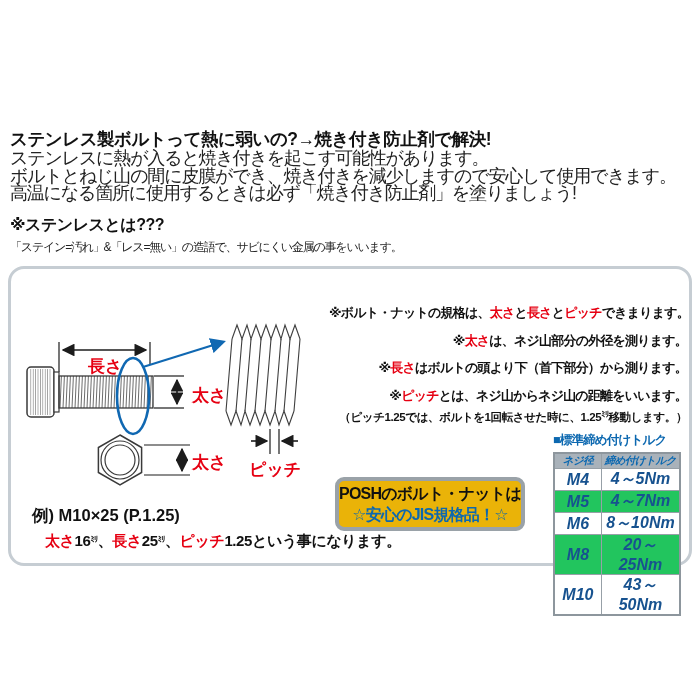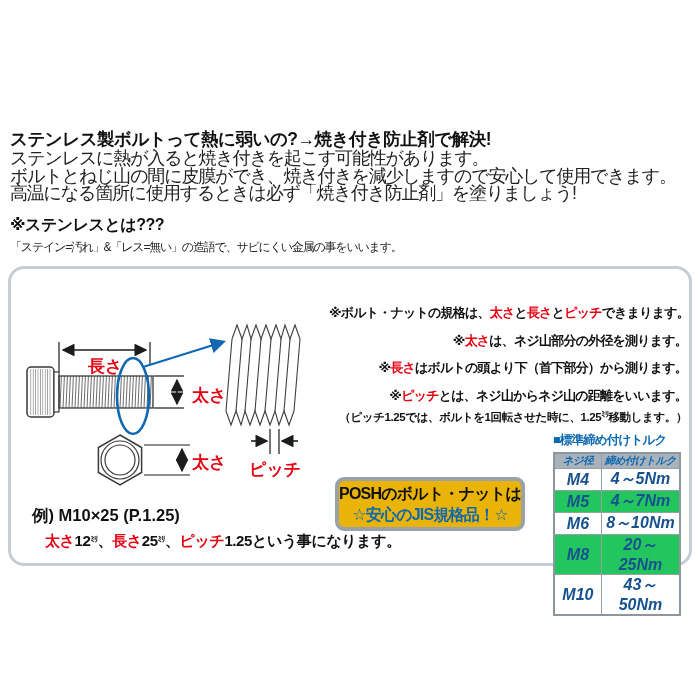--- a/index.html
+++ b/index.html
@@ -181,17 +181,17 @@
             <tr>
               <td class="col-size">M10</td>
               <td class="col-val">43～50Nm</td>
             </tr>
           </tbody>
       </table>
     </div>
 
     <div class="example">
       <div class="example-l1">例) M10×25 (P.1.25)</div>
-      <div class="example-l2"><span class="seg-red">太さ</span><span>12</span><span class="seg-sup">ﾐﾘ</span><span>、</span><span class="seg-red">長さ</span><span>25</span><span class="seg-sup">ﾐﾘ</span><span>、</span><span class="seg-red">ピッチ</span><span>1.25という事になります。</span></div>
+      <div class="example-l2"><span class="seg-red">太さ</span><span>16</span><span class="seg-sup">ﾐﾘ</span><span>、</span><span class="seg-red">長さ</span><span>25</span><span class="seg-sup">ﾐﾘ</span><span>、</span><span class="seg-red">ピッチ</span><span>1.25という事になります。</span></div>
     </div>
   </div>
 
 </div>
 
 </body></html>

